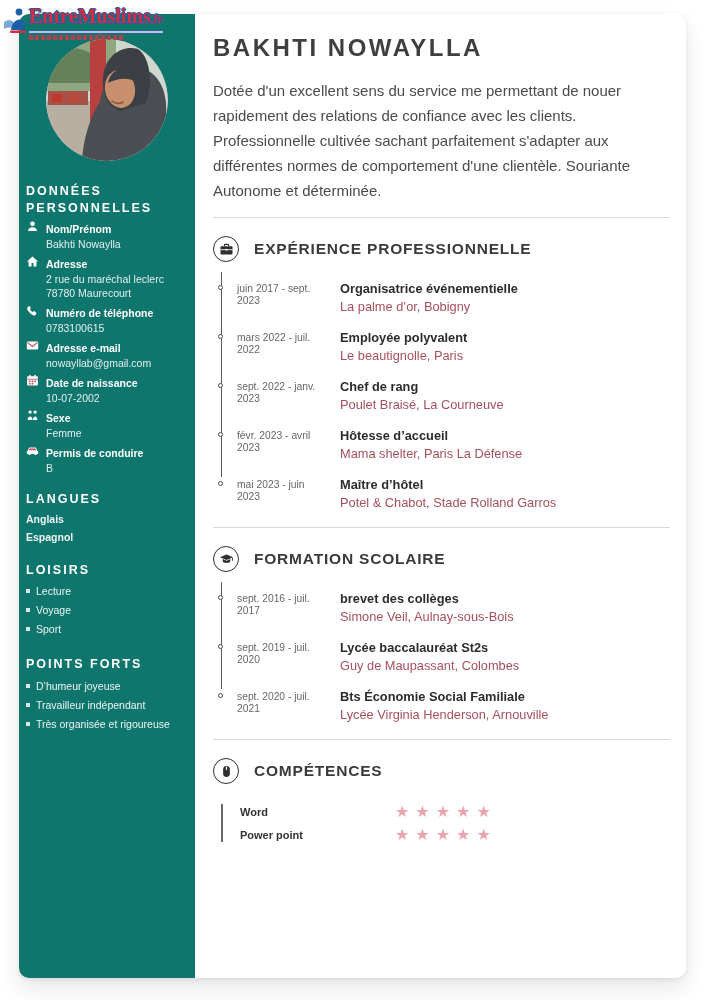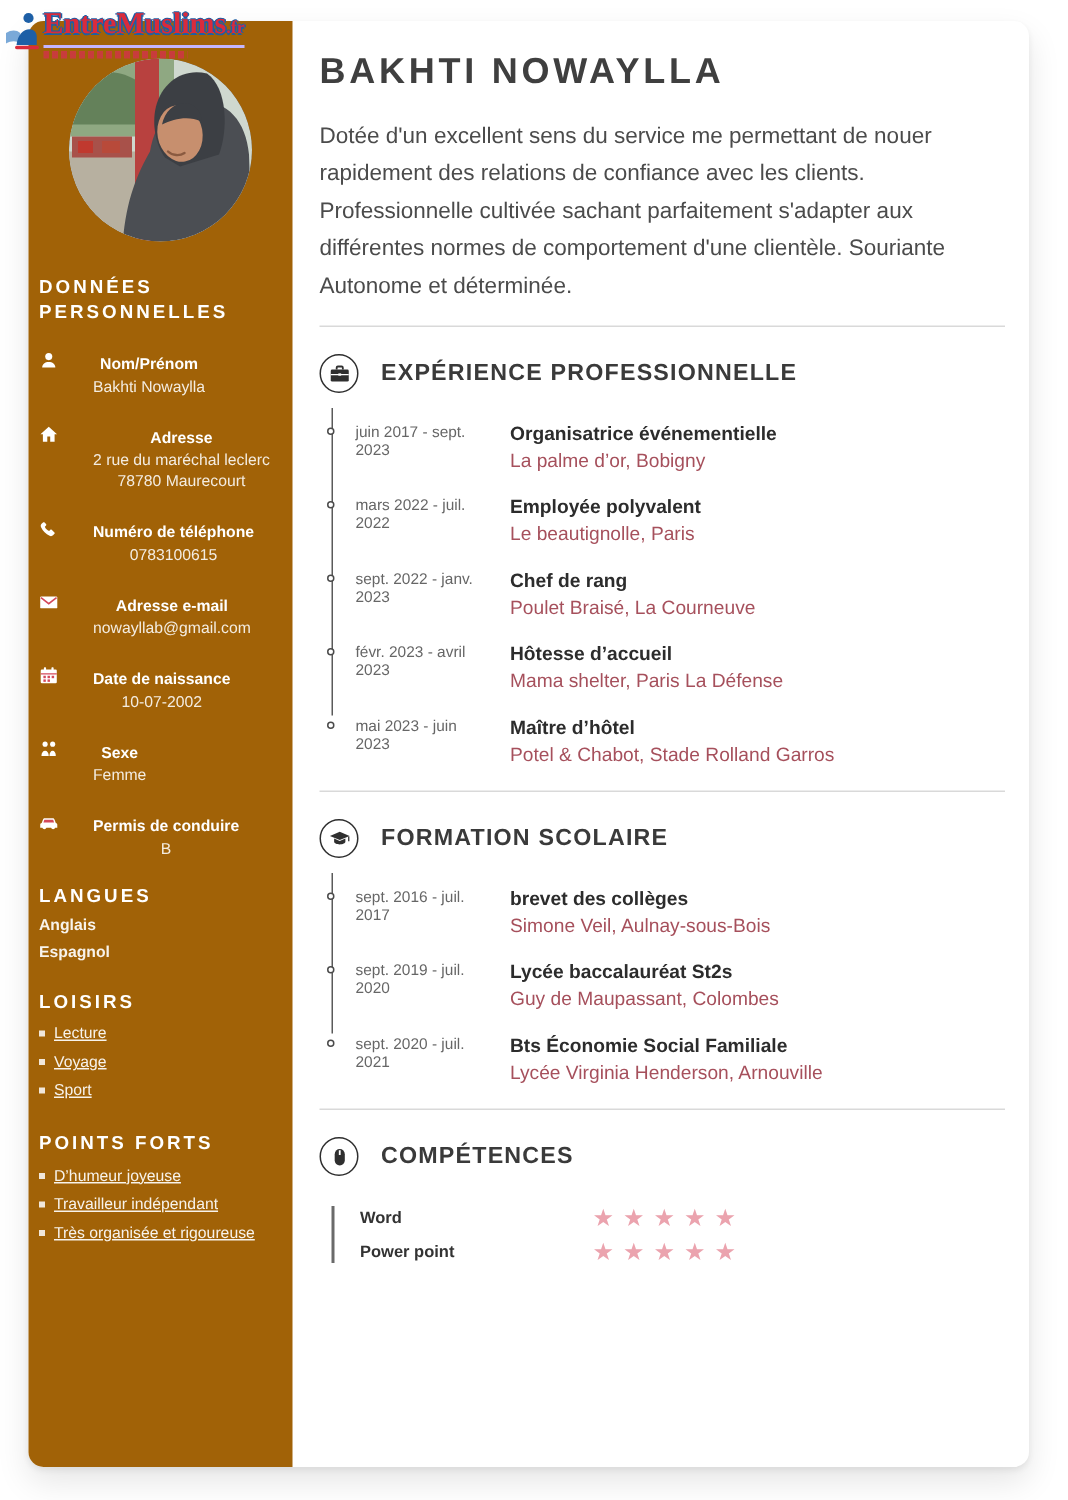--- a/index.html
+++ b/index.html
@@ -4,41 +4,41 @@
 <style>
   * { margin:0; padding:0; box-sizing:border-box; }
   html,body { width:712px; height:1000px; background:#ffffff;
     font-family:"Liberation Sans", sans-serif; position:relative; overflow:hidden; }
 
   .card { position:absolute; left:19px; top:14px; width:667px; height:964px;
     background:#ffffff; border-radius:10px; display:flex;
     box-shadow:0 2px 4px rgba(0,0,0,.07), 0 10px 22px rgba(0,0,0,.10); }
 
   
-  .sidebar { width:176px; min-width:176px; background:#a16207;
+  .sidebar { width:176px; min-width:176px; background:#0f766e;
     border-radius:10px 0 0 10px; color:#fff; padding:0 8px 0 7px; }
   .photo-ring { width:122px; height:122px; border-radius:50%; overflow:hidden;
     margin:25px auto 0; background:#888; }
   .side-h { font-size:12.5px; font-weight:bold; letter-spacing:2px;
     line-height:16.5px; color:#fff; }
   .h-personal { margin-top:22px; }
-  .p-item { display:flex; gap:22px; margin-top:17px;text-align:center; }
+  .p-item { display:flex; gap:6px; margin-top:3px; }
   .p-icon { width:14px; min-width:14px; padding-top:1px; }
   .p-icon svg { width:13px; height:13px; display:block; }
   .p-label { font-size:10.5px; font-weight:bold; line-height:14px; color:#fff; }
   .p-line  { font-size:10.5px; line-height:14px; color:rgba(255,255,255,.88); }
   .h-langs { margin-top:16px; }
   .lang-li { font-size:10.5px; font-weight:bold; color:rgba(255,255,255,.92);
     line-height:14px; margin-top:4px; }
   .h-hobby { margin-top:18px; }
   .h-strong { margin-top:20px; }
   .sq-li { display:flex; align-items:center; gap:6px; font-size:10.5px;
     color:rgba(255,255,255,.92); line-height:14px; margin-top:4px; }
   .sq { width:4px; height:4px; background:rgba(255,255,255,.85); display:inline-block; }
-  .hobby-list .sq-li, .strong-list .sq-li { margin-top:5px;text-decoration:underline; }
+  .hobby-list .sq-li, .strong-list .sq-li { margin-top:5px; }
   .hobby-list, .strong-list { margin-top:6px; }
 
   
   .main { flex:1; padding:20px 16px 0 18px; }
   .name { font-size:24px; font-weight:bold; letter-spacing:2.5px; color:#3f3f3f; }
   .summary { margin-top:16px; font-size:15px; line-height:25px; color:#4b4b4b; }
   .divider { border:none; border-top:1px solid #d9d9d9; margin:14px 0 0; }
 
   .sec-head { display:flex; align-items:center; gap:15px; margin-top:18px; }
   .sec-icon { width:26px; height:26px; min-width:26px; border:1.6px solid #2f2f2f;

